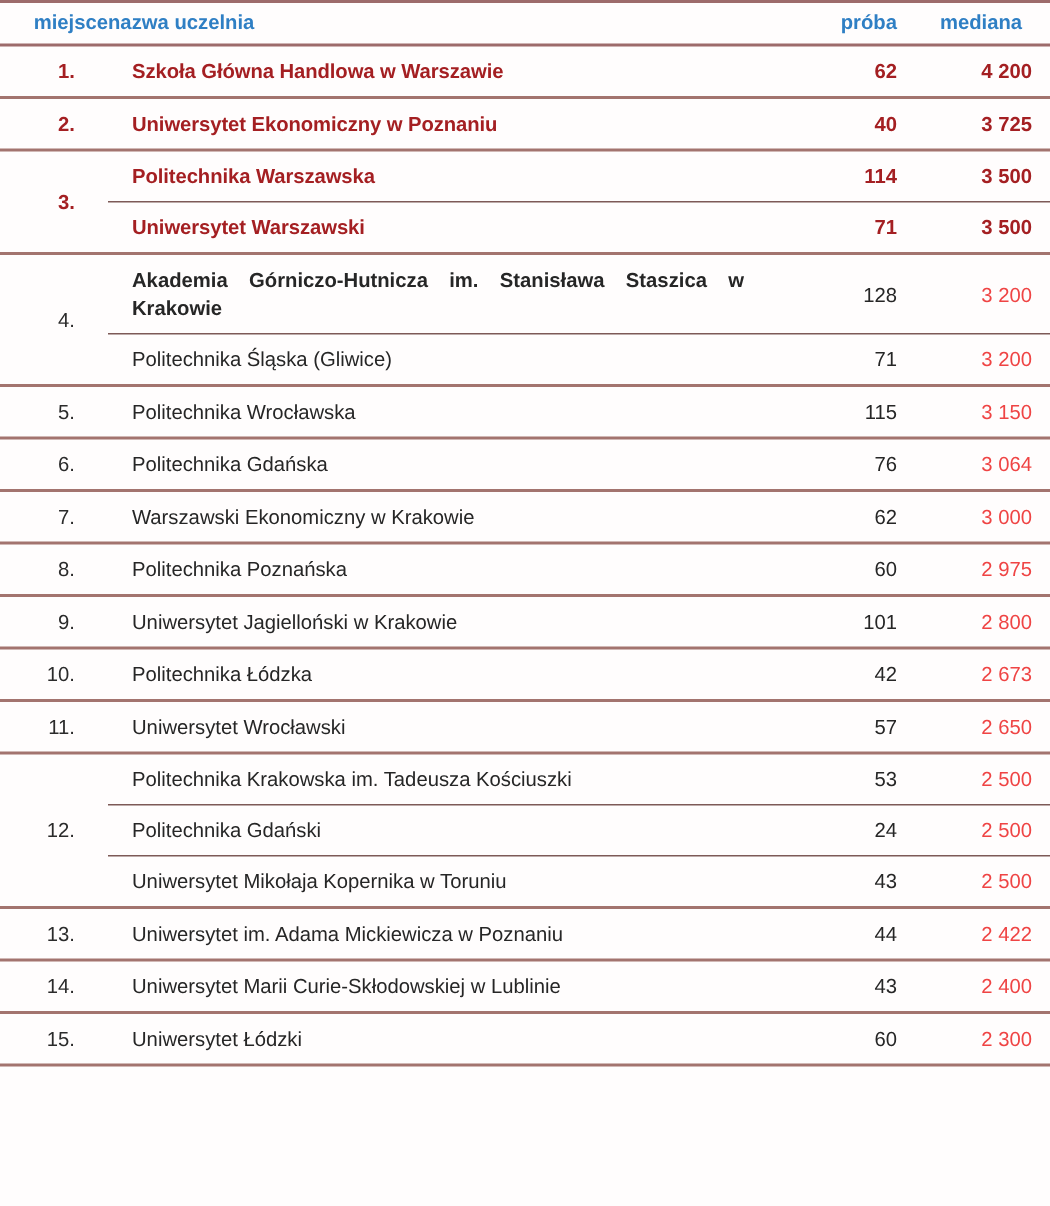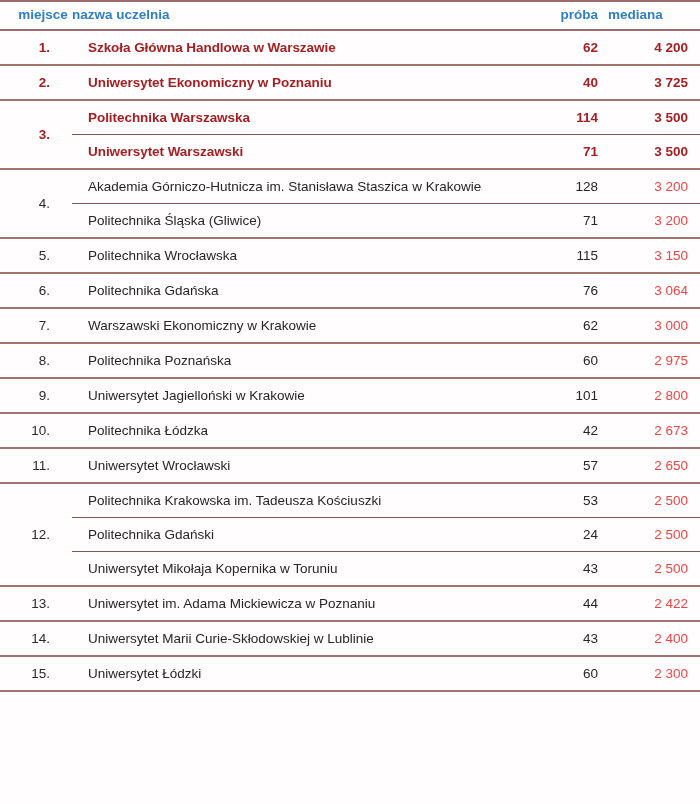--- a/index.html
+++ b/index.html
@@ -52,24 +52,24 @@
 
   thead th {
     font-size: 13.5px;
     font-weight: bold;
     color: #2f7fc4;
     padding: 5px 0 7px 0;
     border-top: 2.5px solid #9d6b6b;
     border-bottom: 2.5px solid #9d6b6b;
     background: #fffdfd;
   }
-  th.h-rank   { text-align: center;  padding-left: 14px; }
+  th.h-rank   { text-align: right;  padding-left: 14px; }
   th.h-name   { text-align: left; padding-right: 42px;}
   th.h-proba  { text-align: right; padding-right: 10px; }
-  th.h-median { text-align: left; }
+  th.h-median { text-align: center; }
 
   tbody td {
     padding: 0;
     vertical-align: middle;
     background: #fffdfd;
   }
 
   
   tr.group-start > td {
     border-top: 2.2px solid #a3746f;
@@ -117,20 +117,21 @@
     color: #a41f22;
     font-weight: bold;
   }
   tr.hl td.cell-name { letter-spacing: -0.05px; }
 
   
   td.cell-name.justify {
     text-align: justify;
     text-align-last: left;
     padding-right: 34px;
+    font-weight: bold;
   }
 
   
   .source-rule {
     border-top: 2.2px solid #a3746f;
     width: 700px;
   }
   .source-note {
     padding: 6px 10px 0 24px;
     font-size: 11.5px;

